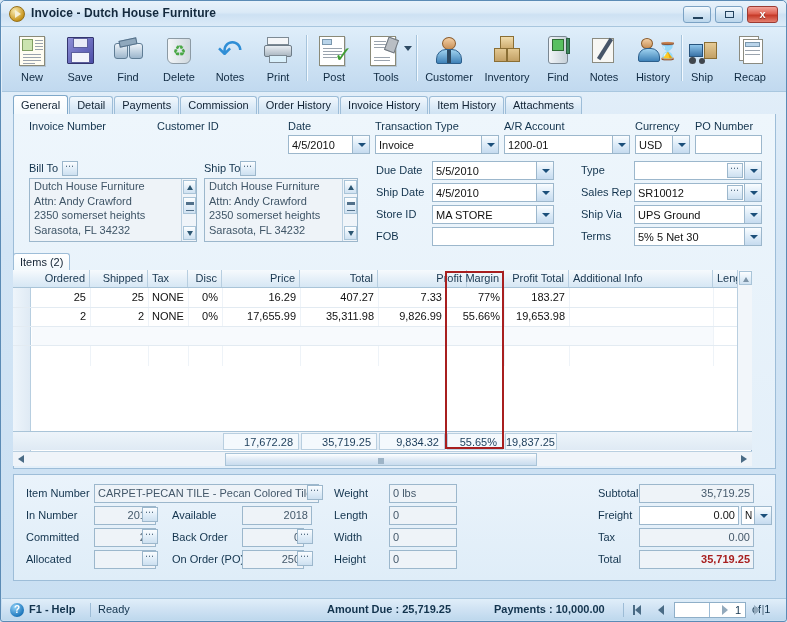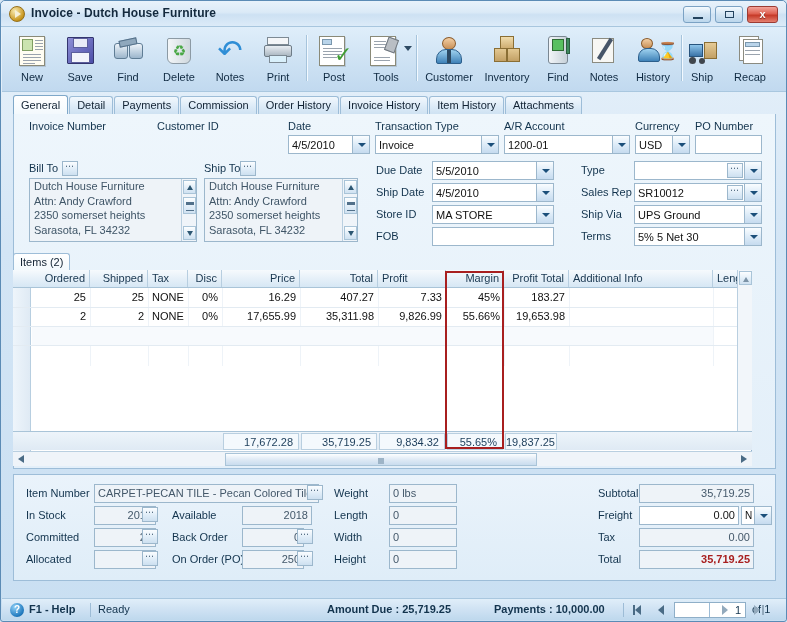--- a/index.html
+++ b/index.html
@@ -595,21 +595,21 @@
     <div style="position:absolute;left:0;top:0;right:0;bottom:0;border:1px solid #8fb0cb;background:#fff;"></div>
     <div id="rowhdrcol"></div>
 
     <div id="gheader">
       <div class="gh" style="left:19px;width:58px;text-align:right;">Ordered</div>
       <div class="gh" style="left:77px;width:58px;text-align:right;">Shipped</div>
       <div class="gh" style="left:135px;width:40px;text-align:left;">Tax</div>
       <div class="gh" style="left:175px;width:34px;text-align:right;">Disc</div>
       <div class="gh" style="left:209px;width:78px;text-align:right;">Price</div>
       <div class="gh" style="left:287px;width:78px;text-align:right;">Total</div>
-      <div class="gh" style="left:365px;width:68px;">Profit</div>
+      <div class="gh" style="left:386px;width:68px;text-align:right;">Profit</div>
       <div class="gh" style="left:433px;width:58px;text-align:right;">Margin</div>
       <div class="gh" style="left:491px;width:65px;text-align:right;">Profit Total</div>
       <div class="gh" style="left:556px;width:144px;text-align:left;">Additional Info</div>
       <div class="gh" style="left:700px;width:38px;text-align:right;border-right:none;">Length</div>
     </div>
 
     <div class="gridvline" style="left:77px;  height:78px;"></div>
     <div class="gridvline" style="left:135px; height:78px;"></div>
     <div class="gridvline" style="left:175px; height:78px;"></div>
     <div class="gridvline" style="left:209px; height:78px;"></div>
@@ -621,21 +621,21 @@
     <div class="gridvline" style="left:700px; height:78px;"></div>
 
     <div>
       <div class="gc" style="left:19px;top:20px;width:58px;text-align:right;">25</div>
       <div class="gc" style="left:77px;top:20px;width:58px;text-align:right;">25</div>
       <div class="gc" style="left:135px;top:20px;width:40px;text-align:left;">NONE</div>
       <div class="gc" style="left:175px;top:20px;width:34px;text-align:right;">0%</div>
       <div class="gc" style="left:209px;top:20px;width:78px;text-align:right;">16.29</div>
       <div class="gc" style="left:287px;top:20px;width:78px;text-align:right;">407.27</div>
       <div class="gc" style="left:365px;top:20px;width:68px;text-align:right;">7.33</div>
-      <div class="gc" style="left:433px;top:20px;width:58px;text-align:right;">45%</div>
+      <div class="gc" style="left:433px;top:20px;width:58px;text-align:right;">77%</div>
       <div class="gc" style="left:491px;top:20px;width:65px;text-align:right;">183.27</div>
       <div class="gc" style="left:556px;top:20px;width:144px;text-align:left;"></div>
       <div class="gc" style="left:700px;top:20px;width:34px;text-align:right;">0</div>
     </div>
     <div class="growline" style="top:37px;"></div>
 
     <div>
       <div class="gc" style="left:19px;top:39px;width:58px;text-align:right;">2</div>
       <div class="gc" style="left:77px;top:39px;width:58px;text-align:right;">2</div>
       <div class="gc" style="left:135px;top:39px;width:40px;text-align:left;">NONE</div>
@@ -673,21 +673,21 @@
       <div class="rgt"></div>
     </div>
   </div>
 
   <div id="bottom">
 
     <div class="flabel" style="left:12px;top:12px;">Item Number</div>
     <div class="fld ro" style="left:80px;top:9px;width:225px;">CARPET-PECAN TILE - Pecan Colored Tiles</div>
     <div class="dotbox" style="left:293px;top:10px;">⋯</div>
 
-    <div class="flabel" style="left:12px;top:34px;">In Stock</div>
+    <div class="flabel" style="left:12px;top:34px;">In Number</div>
     <div class="fld ro" style="left:80px;top:31px;width:62px;text-align:right;">2018</div>
     <div class="dotbox" style="left:128px;top:32px;">⋯</div>
 
     <div class="flabel" style="left:12px;top:56px;">Committed</div>
     <div class="fld ro" style="left:80px;top:53px;width:62px;text-align:right;">25</div>
     <div class="dotbox" style="left:128px;top:54px;">⋯</div>
 
     <div class="flabel" style="left:12px;top:78px;">Allocated</div>
     <div class="fld ro" style="left:80px;top:75px;width:62px;text-align:right;">0</div>
     <div class="dotbox" style="left:128px;top:76px;">⋯</div>

